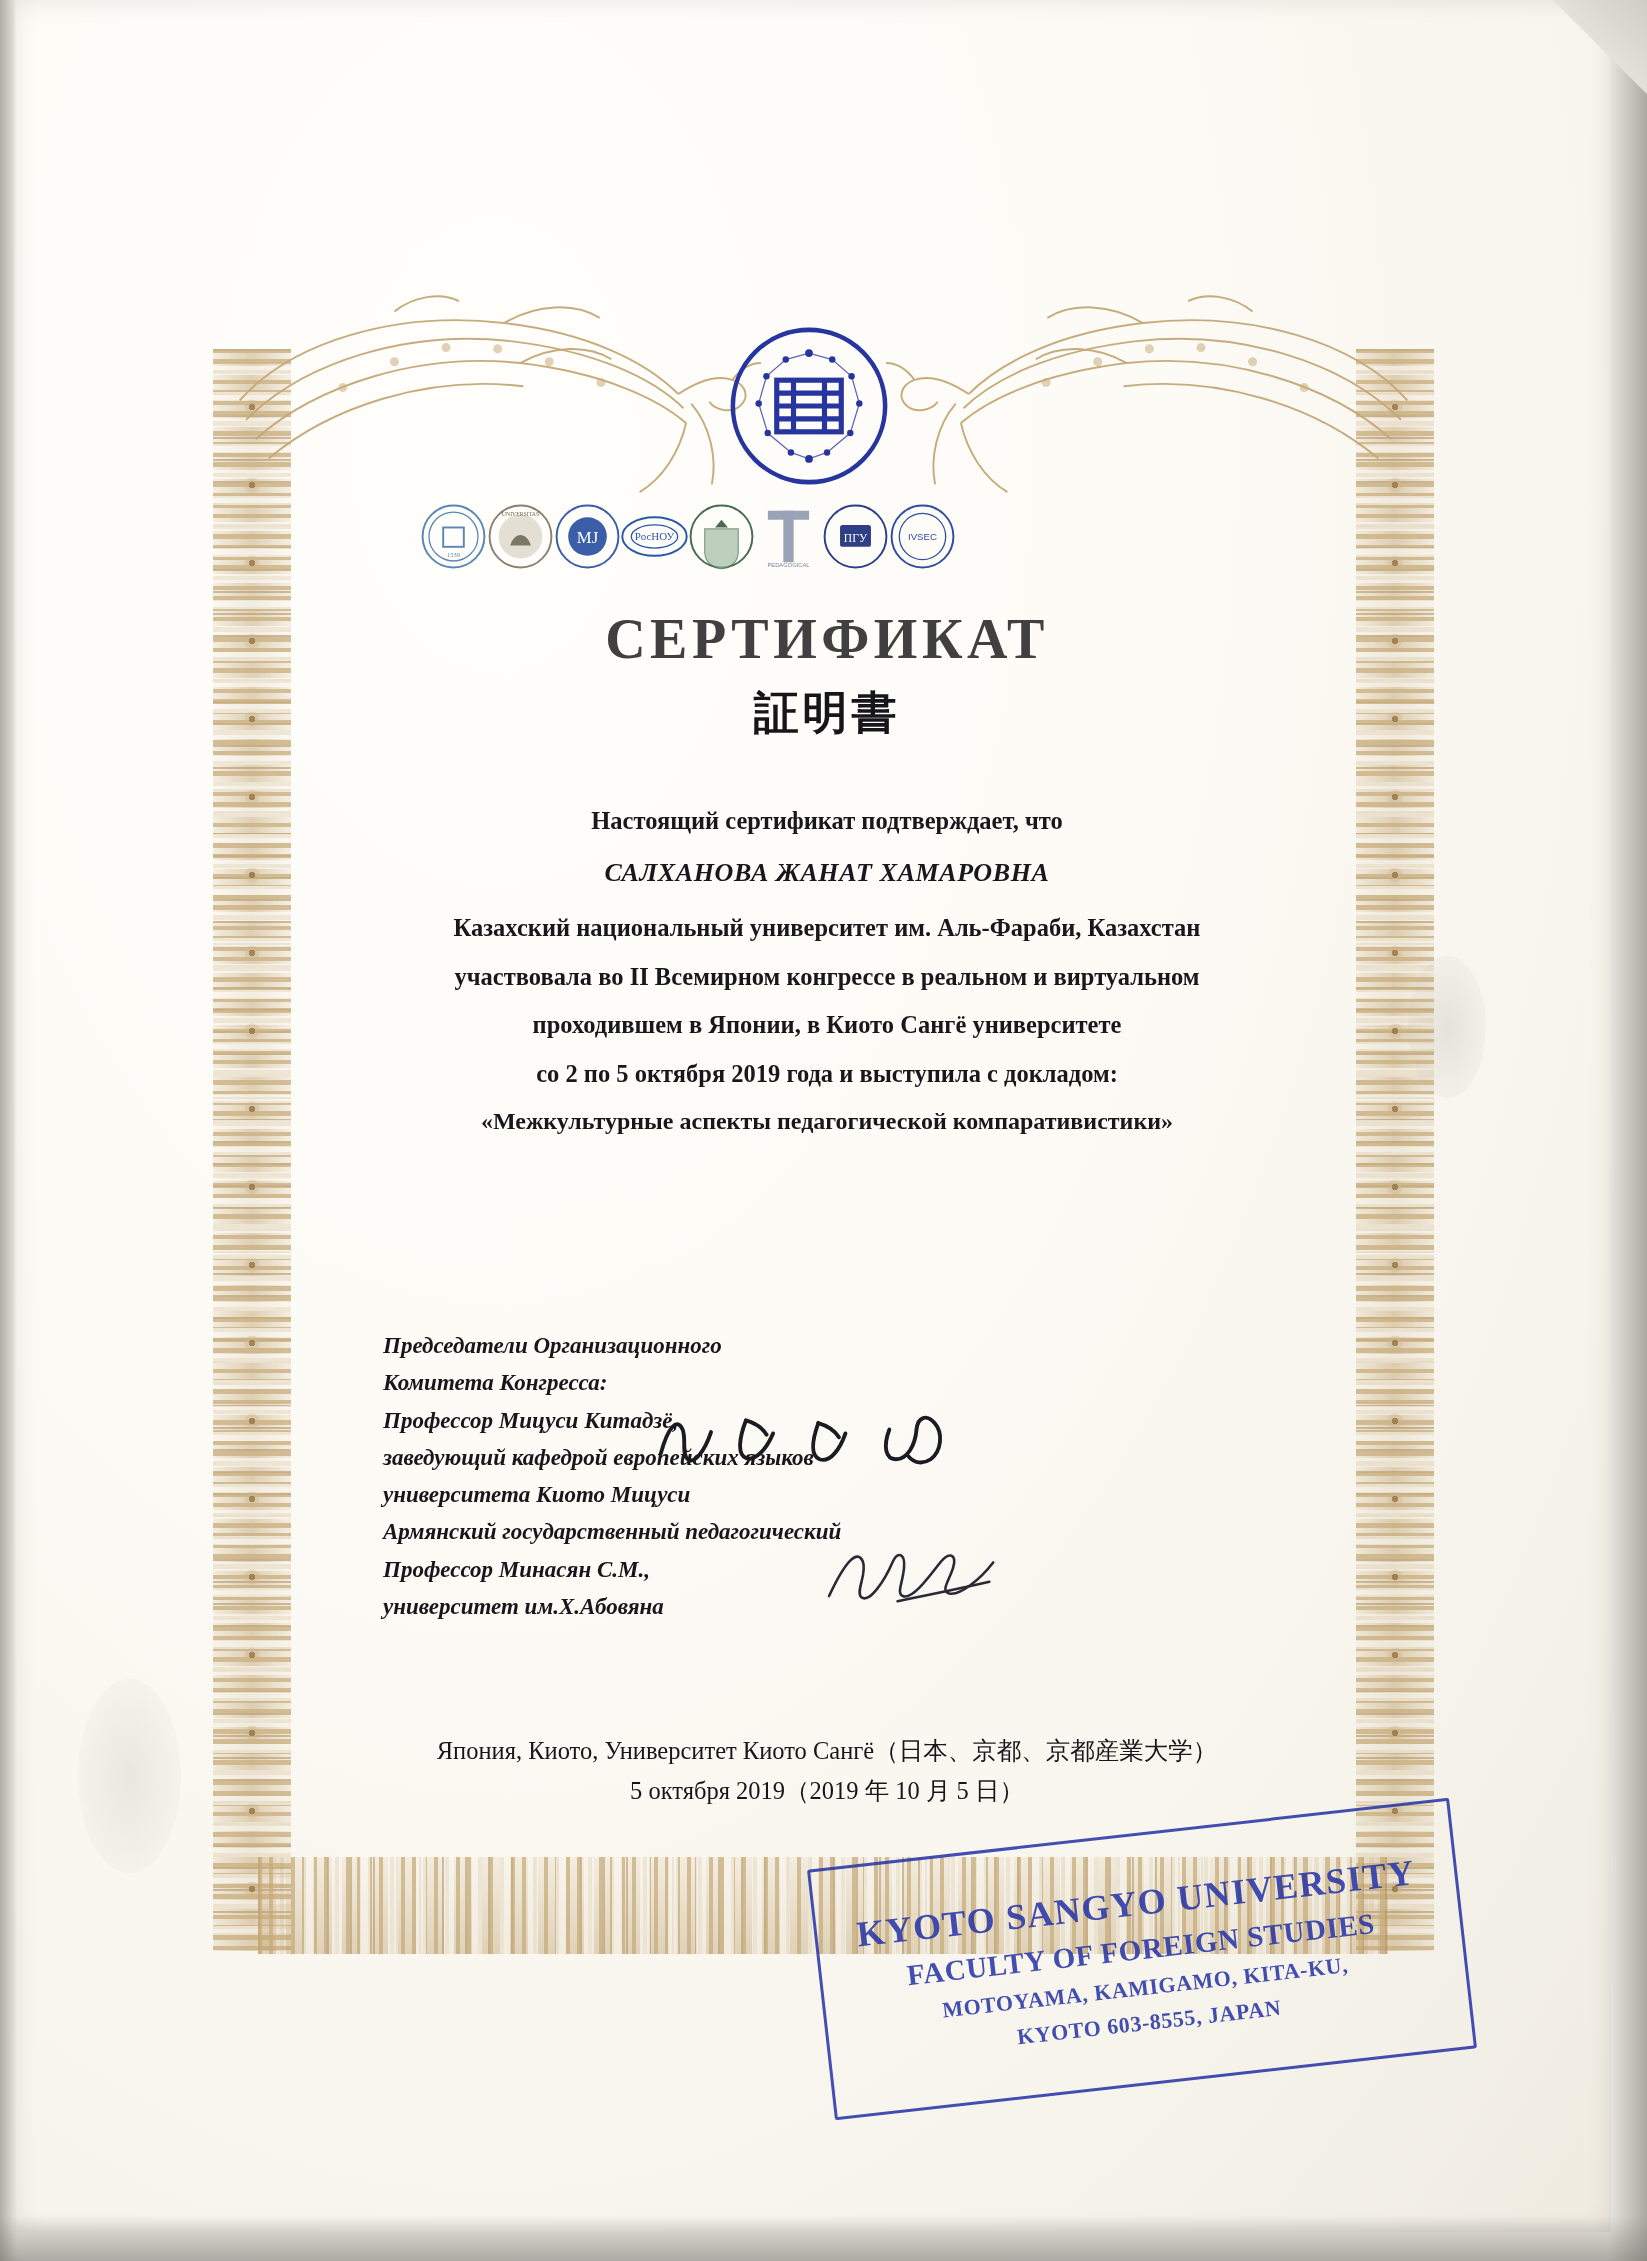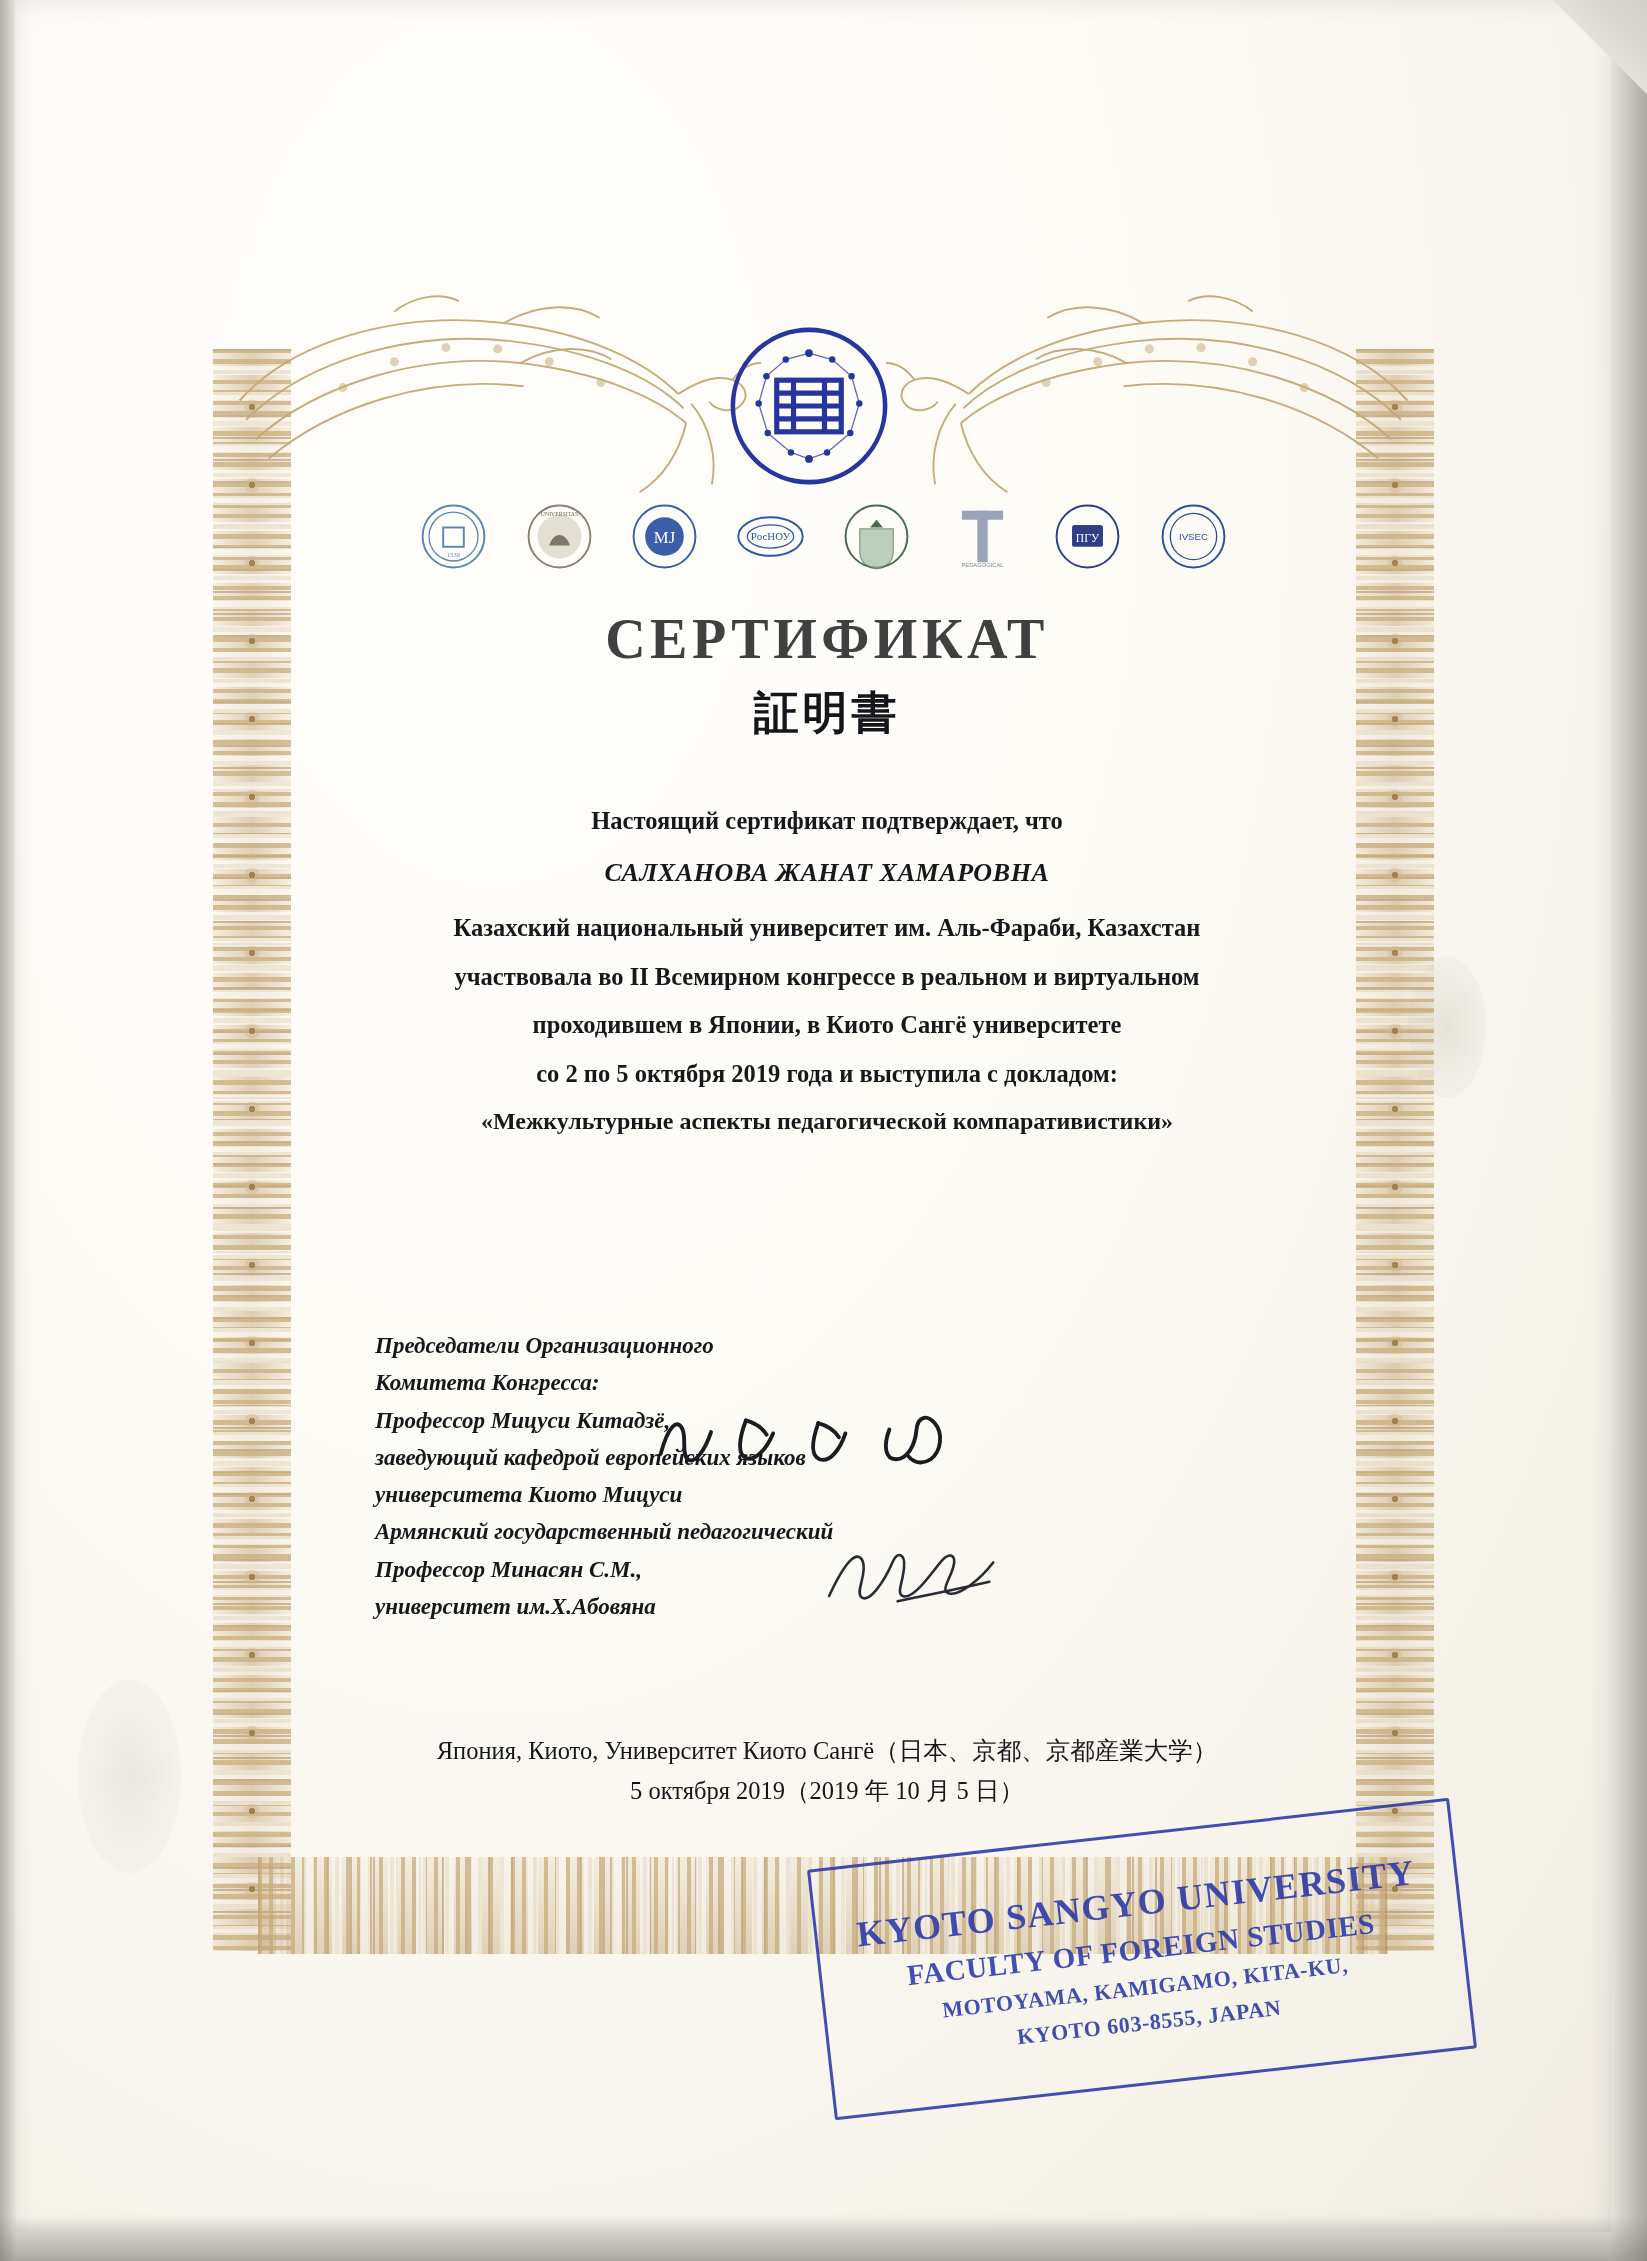--- a/index.html
+++ b/index.html
@@ -142,21 +142,21 @@
     height: 160px;
   }
   .logos {
     position: absolute;
     left: 420px;
     top: 497px;
     width: 807px;
     height: 78px;
     display: flex;
     align-items: center;
-    justify-content: space-between;
+    justify-content: flex-start;
   }
   .logo {
     width: 67px;
     height: 67px;
     position: relative;
     flex: 0 0 auto;
   }
 
   
   .content {
@@ -206,21 +206,21 @@
     left: 375px;
     top: 1327px;
     width: 775px;
     text-align: left;
     font-style: italic;
     font-weight: bold;
     font-size: 23px;
     line-height: 1.62;
     color: #17171b;
   }
-  .signblock div { white-space: nowrap; }
+  .signblock div { white-space: nowrap; margin-left: 8px; }
 
   .sig1 {
     position: absolute;
     left: 649px;
     top: 1392px;
     width: 336px;
     height: 97px;
   }
   .sig2 {
     position: absolute;

